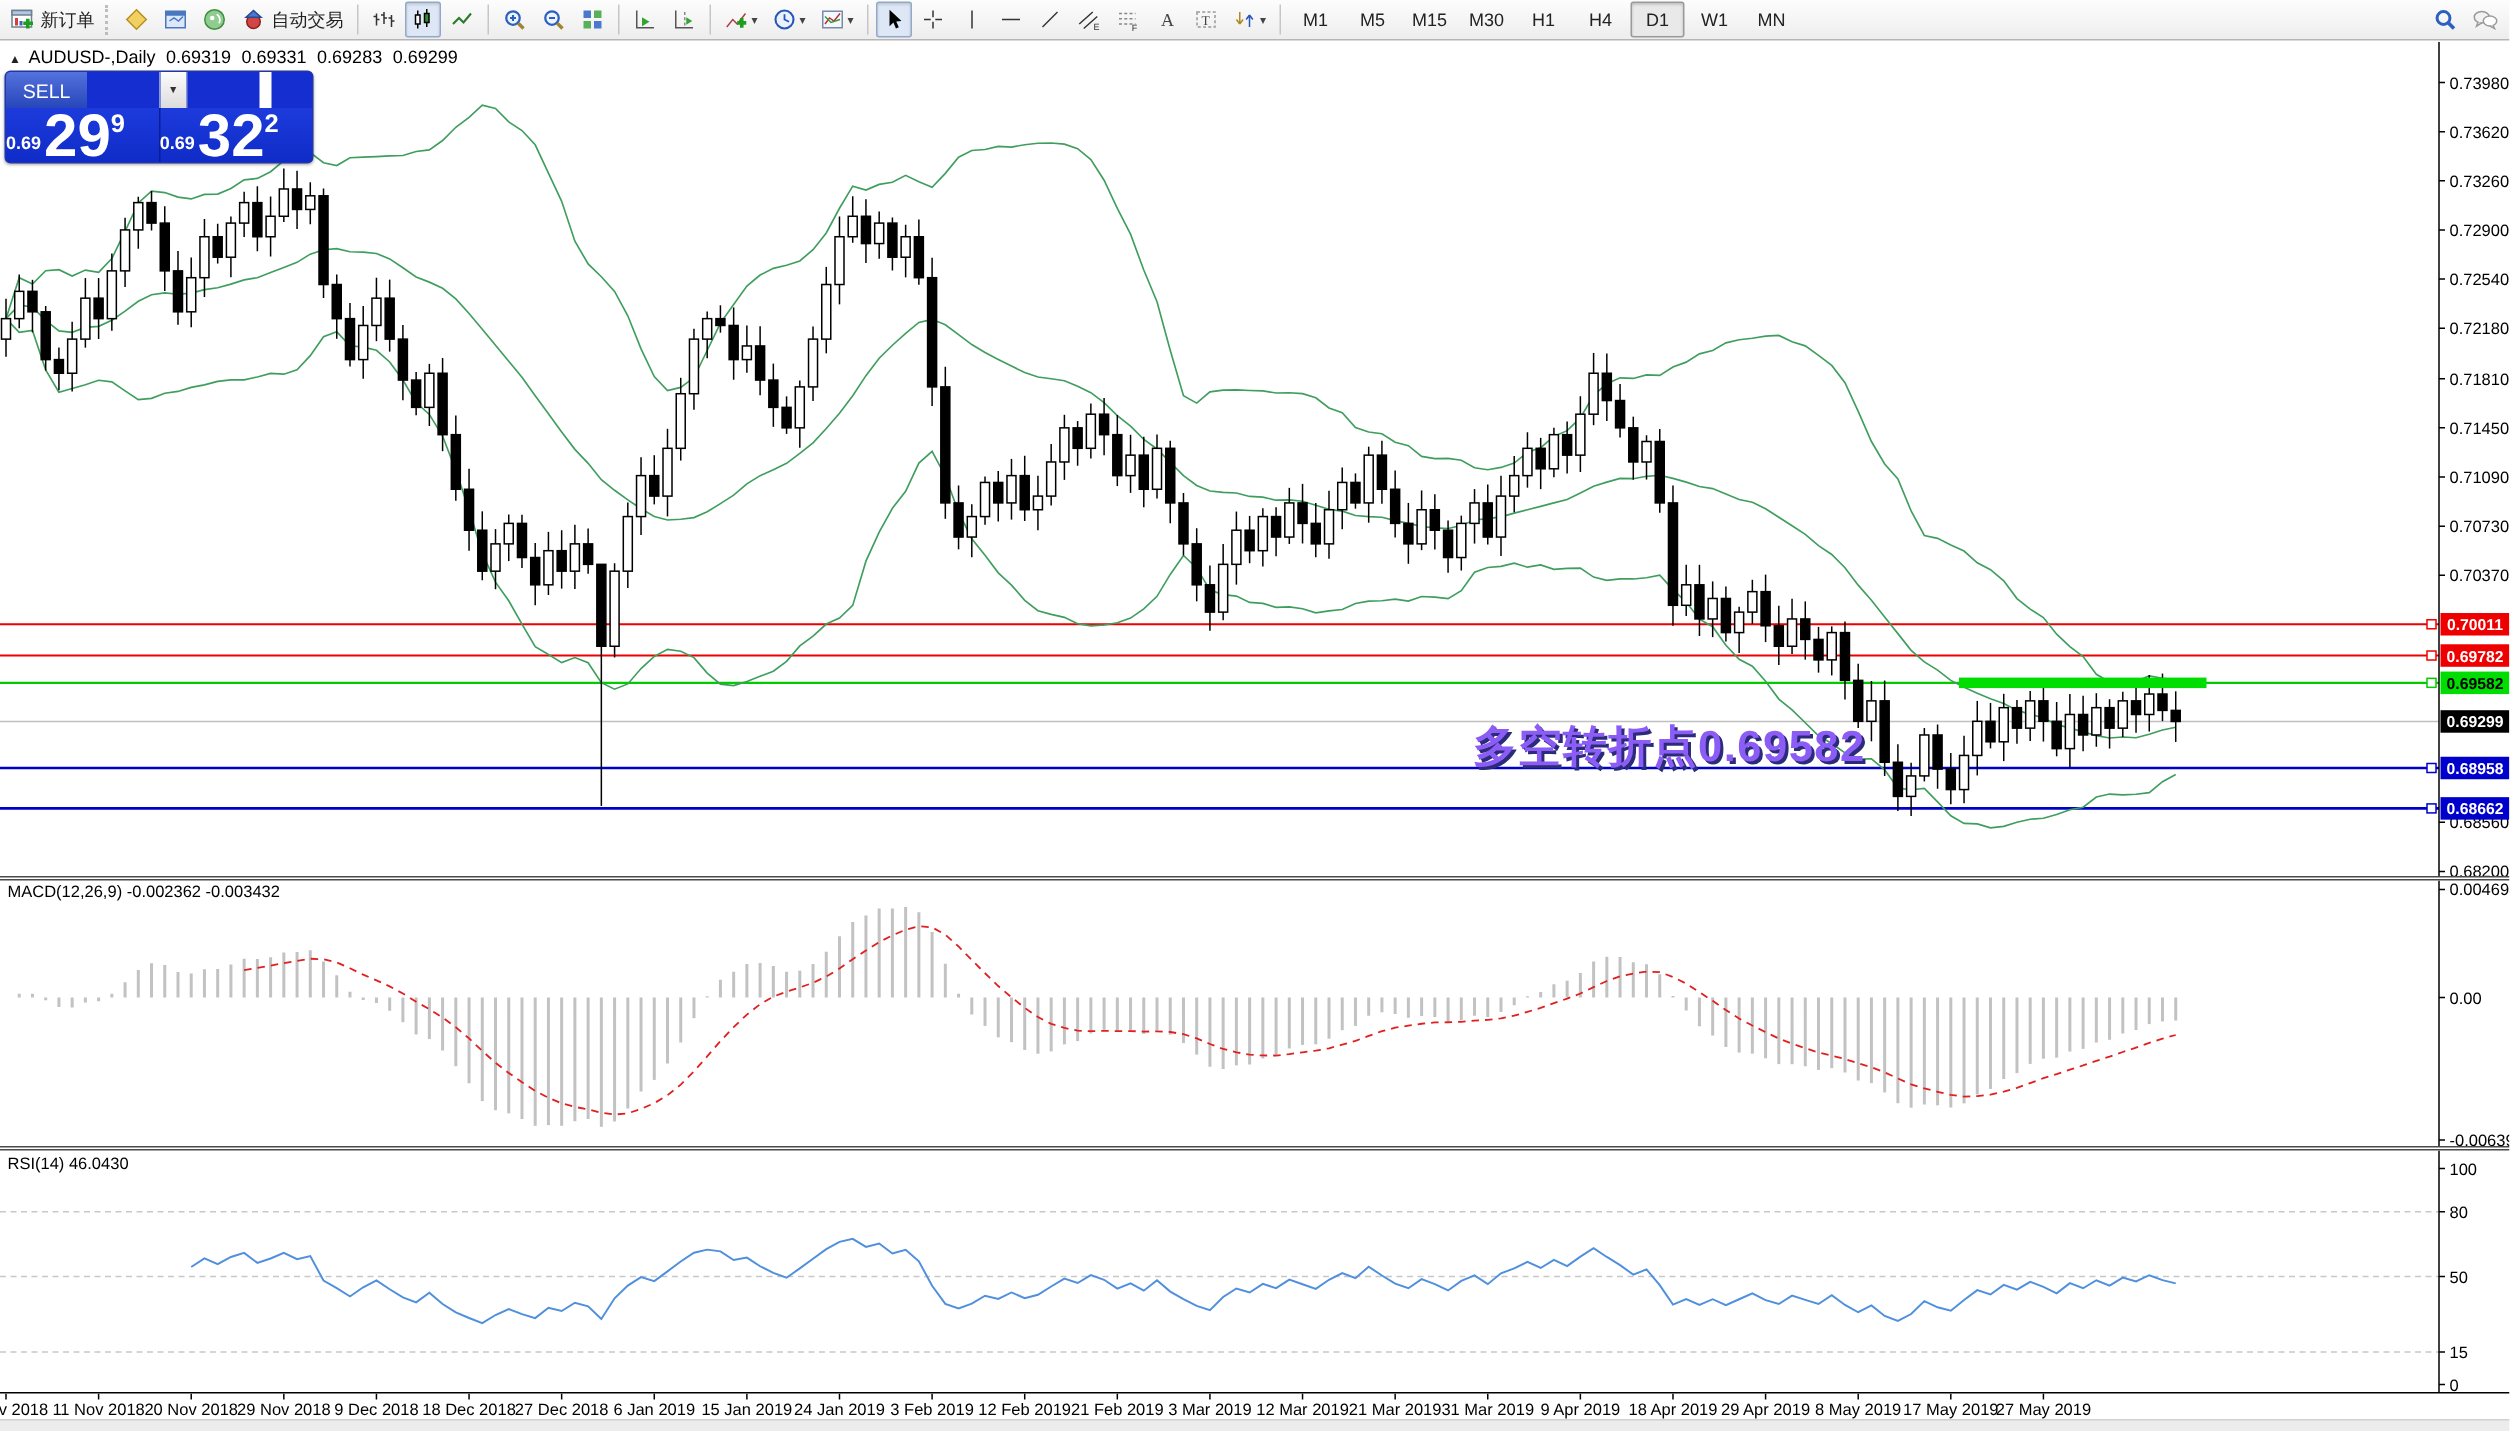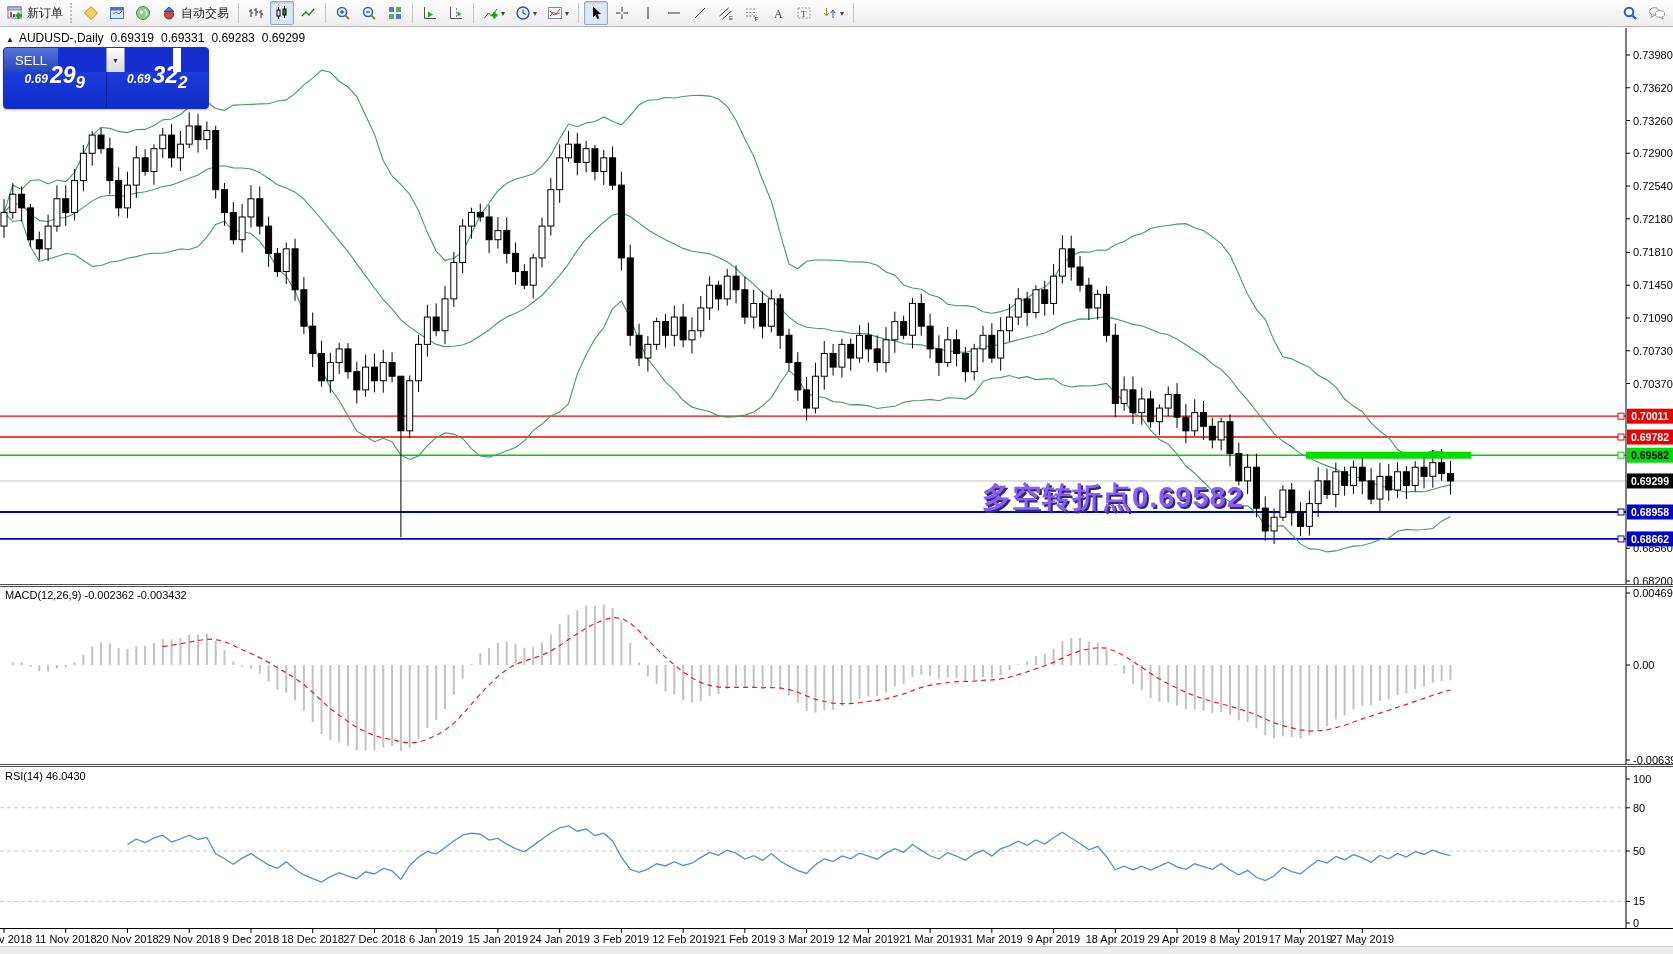--- a/index.html
+++ b/index.html
@@ -34,24 +34,24 @@
     border-radius:4px;overflow:hidden;background:#152ed0;box-shadow:0 1px 2px rgba(0,0,0,.3);}
   .ocp-row1{display:flex;height:24px;gap:48px;}
   .ocp-sell,.ocp-buy{flex:0 0 54px;border:none;color:#fff;font-size:13px;font-family:"Liberation Sans",sans-serif;
     background:linear-gradient(#5472dc,#2746bb);padding:0;}
   .ocp-buy{flex-basis:53px;text-align:right;}
   .ocp-spin{flex:0 0 19px;border:none;border-left:1px solid #8895d8;border-right:1px solid #8895d8;
     background:linear-gradient(#fcfcfc,#dcdcdc);font-size:7px;color:#333;padding:0;}
   .ocp-vol{flex:1;border:none;background:#fff;font-size:13px;color:#000;text-align:right;
     padding:0 8px 12px 0;font-family:"Liberation Sans",sans-serif;min-width:0;}
   .ocp-row2{display:flex;height:36px;background:linear-gradient(#1d3bdc,#0f2cc8);}
-  .ocp-price{flex:1;display:flex;align-items:flex-end;justify-content:center;color:#fff;padding-bottom:18px;font-style:italic;}
+  .ocp-price{flex:1;display:flex;align-items:flex-end;justify-content:flex-start;color:#fff;padding-bottom:2px;}
   .ocp-price + .ocp-price{border-left:1px solid #0a1f96;}
   .p-small{font-size:12px;font-weight:bold;margin:0 2px 4px 0;}
-  .p-big{font-size:23px;font-weight:bold;line-height:30px;}
+  .p-big{font-size:40px;font-weight:bold;line-height:30px;}
   .p-sup{font-size:17px;font-weight:bold;align-self:flex-start;margin-top:1px;}
   
   #annotation{position:absolute;left:982px;top:450px;font-size:29px;font-weight:bold;color:#8b5cf6;
     text-shadow:2px 2px 0 #2b2b7a;letter-spacing:1px;white-space:nowrap;pointer-events:none;}
   #macd-label{position:absolute;left:5px;top:561px;font-size:11px;color:#000;}
   #rsi-label{position:absolute;left:5px;top:742px;font-size:11px;color:#000;}
   #bottom-strip{position:absolute;left:0;top:918px;width:1673px;height:8px;background:#ececec;border-top:1px solid #d0d0d0;}
 </style>
 </head>
 <body>
@@ -227,20 +227,21 @@
         </svg>
     </div>
     <div class="tbtn">
       <svg width="16" height="16" viewBox="0 0 16 16">
           <path d="M4.5 3 V11 M4.5 11 l-2.2 -3 M4.5 11 l2.2 -3" stroke="#b08820" fill="none"></path>
           <path d="M11 13 V5 M11 5 l-2.2 3 M11 5 l2.2 3" stroke="#2855b8" fill="none"></path>
         </svg>
       <span class="caret">▾</span>
     </div>
     <div class="tsep"></div>
+    <div id="tf-group"><div class="tf">M1</div><div class="tf">M5</div><div class="tf">M15</div><div class="tf">M30</div><div class="tf">H1</div><div class="tf">H4</div><div class="tf active">D1</div><div class="tf">W1</div><div class="tf">MN</div></div>
     <div id="tb-right">
       <div class="tbtn">
         <svg width="16" height="16" viewBox="0 0 16 16">
             <circle cx="7" cy="7" r="4.3" fill="none" stroke="#2b5fc0" stroke-width="2"></circle>
             <path d="M10.3 10.3 L14 14" stroke="#2b5fc0" stroke-width="2.4"></path>
           </svg>
       </div>
       <div class="tbtn">
         <svg width="18" height="16" viewBox="0 0 18 16">
             <ellipse cx="6.5" cy="6.5" rx="5" ry="3.8" fill="#f2f2f2" stroke="#999"></ellipse>

